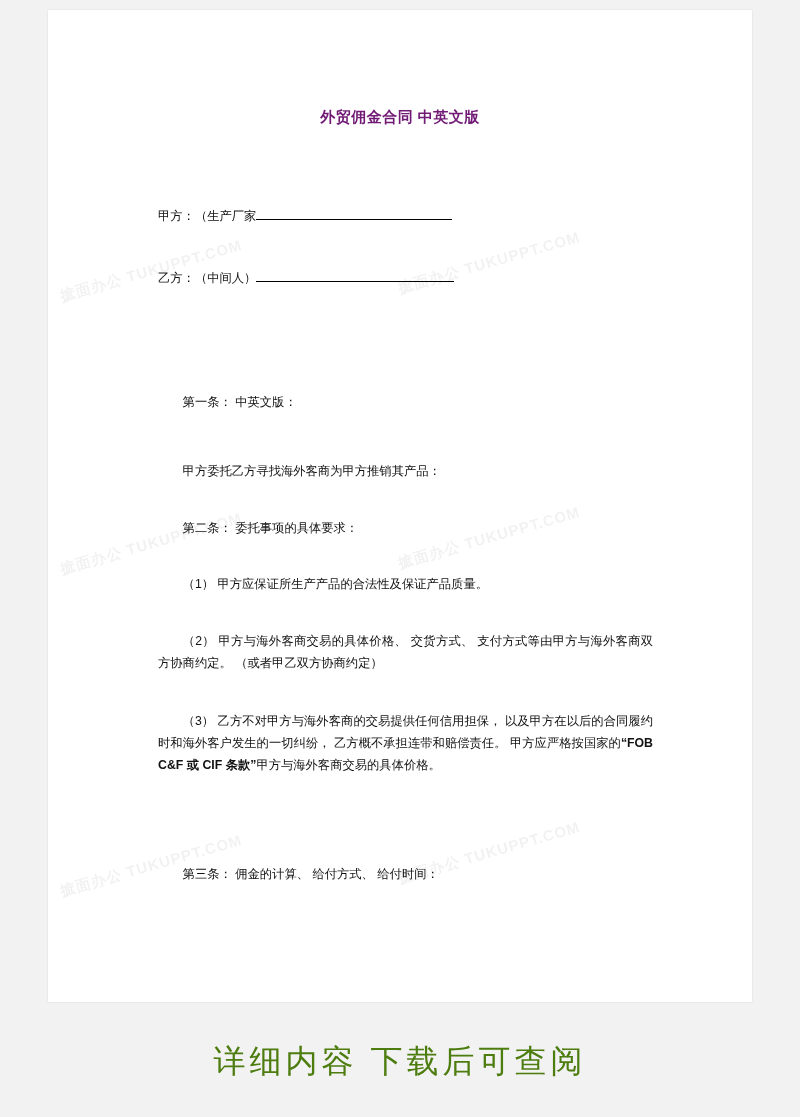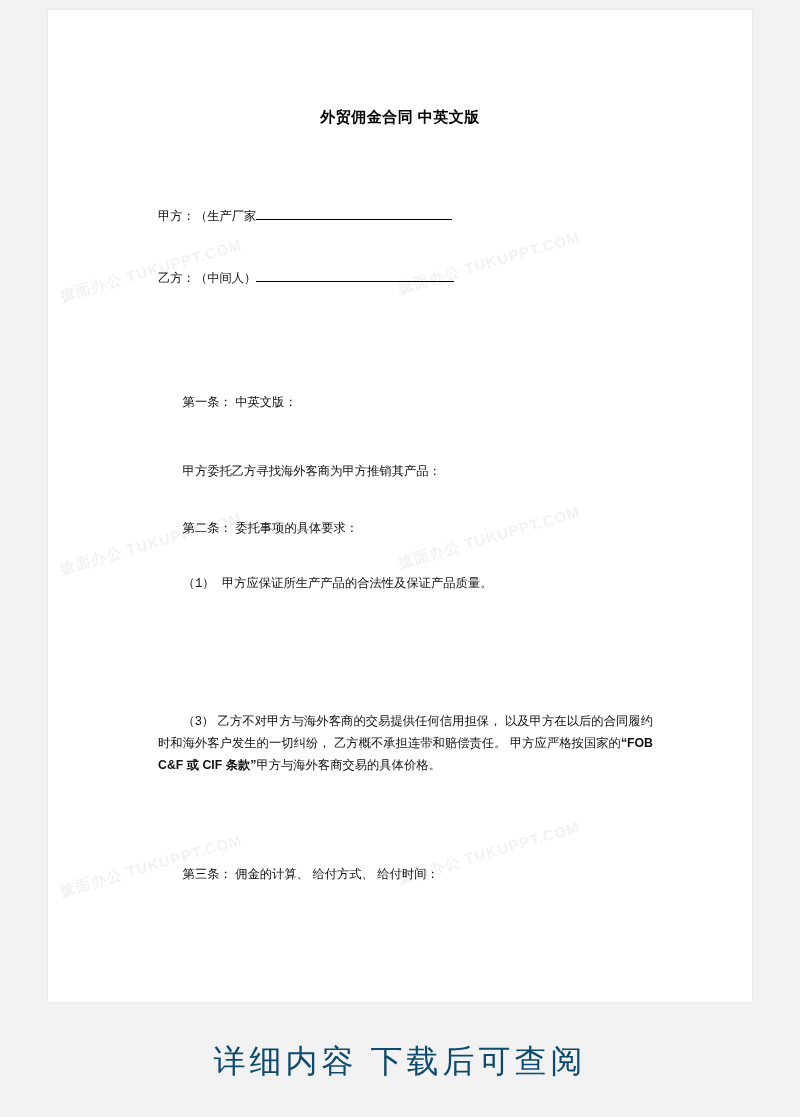--- a/index.html
+++ b/index.html
@@ -32,21 +32,21 @@
     height: 992px;
   }
   .doc-title {
     position: absolute;
     top: 98px;
     left: 0;
     width: 704px;
     text-align: center;
     font-size: 15px;
     font-weight: bold;
-    color: #000000;
+    color: #701a75;
     letter-spacing: 0.5px;
     font-family: "Liberation Sans", "DejaVu Sans", sans-serif;
   }
   .body-block {
     position: absolute;
     left: 110px;
     width: 495px;
     font-size: 12.3px;
     line-height: 22px;
     color: #111111;
@@ -77,21 +77,21 @@
     font-family: "Liberation Sans", "DejaVu Sans", sans-serif;
     user-select: none;
   }
   .footer-text {
     position: absolute;
     left: 0;
     top: 1040px;
     width: 800px;
     text-align: center;
     font-size: 32px;
-    color: #0c4a6e;
+    color: #4d7c0f;
     letter-spacing: 4px;
     font-family: "Liberation Sans", "DejaVu Sans", sans-serif;
   }
 </style>
 </head>
 <body>
 
 <div class="page">
   <div class="doc-inner">
 
@@ -112,22 +112,23 @@
       <span>乙方：（中间人）</span><span class="ul-line w-long2"></span>
     </div>
 
 
     <div class="body-block indent2" style="top:381px;">第一条： 中英文版：</div>
 
     <div class="body-block indent2" style="top:507px;">第二条： 委托事项的具体要求：</div>
 
     <div class="body-block indent2" style="top:450px;">甲方委托乙方寻找海外客商为甲方推销其产品：</div>
 
-    <div class="body-block indent2" style="top:563px;font-family:Liberation Mono, monospace;">（1） 甲方应保证所生产产品的合法性及保证产品质量。</div>
+    <div class="body-block indent2" style="top:563px;">（1） 甲方应保证所生产产品的合法性及保证产品质量。</div>
 
+    <div class="body-block indent2" style="top:620px;">（2） 甲方与海外客商交易的具体价格、 交货方式、 支付方式等由甲方与海外客商双方协商约定。 （或者甲乙双方协商约定）</div>
 
     <div class="body-block indent2" style="top:700px;">
       <span>（3） 乙方不对甲方与海外客商的交易提供任何信用担保， 以及甲方在以后的合同履约时和海外客户发生的一切纠纷， 乙方概不承担连带和赔偿责任。 甲方应严格按国家的</span><span class="bold">“FOB C&amp;F 或 CIF 条款”</span><span>甲方与海外客商交易的具体价格。</span>
     </div>
 
 
     <div class="body-block indent2" style="top:853px;">第三条： 佣金的计算、 给付方式、 给付时间：</div>
 
   </div>
 </div>

